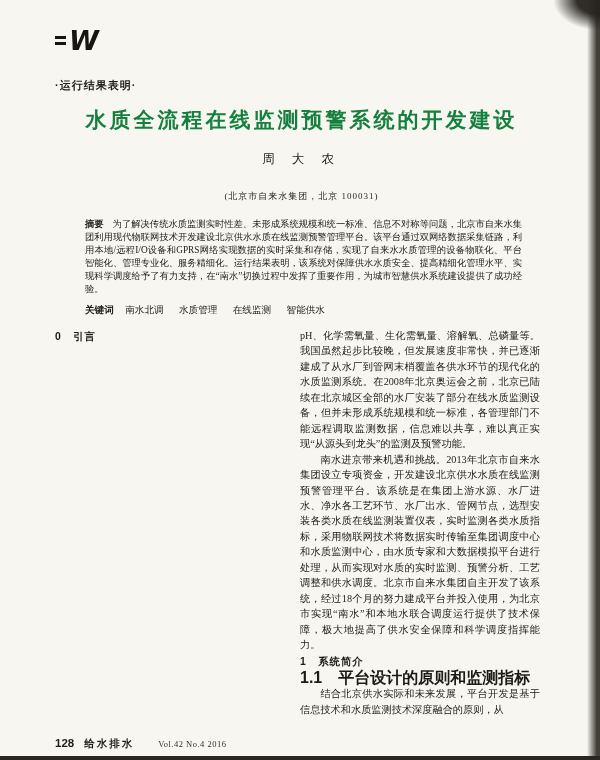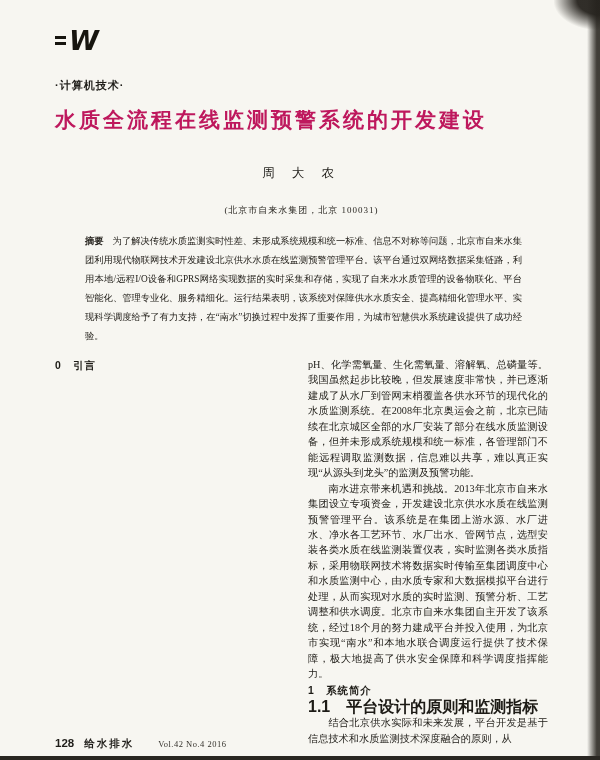--- a/index.html
+++ b/index.html
@@ -22,35 +22,35 @@
   
   .logo { display:flex; align-items:center; height:28px; }
   .logo-glyph { font-family:"DejaVu Sans", sans-serif; font-weight:bold; font-style:italic;
     font-size:27px; letter-spacing:-2px; color:#17150f; line-height:1; }
   .logo-bars { display:inline-block; margin-right:3px; }
   .logo-bars i { display:block; width:11px; height:3px; background:#17150f; margin:3px 0; }
 
   .section-label { margin-top:24px; font-family:"Liberation Sans", sans-serif;
     font-weight:bold; font-size:11px; letter-spacing:1px; }
 
-  .title { margin-top:13px; font-family:"Liberation Sans", sans-serif;
-    font-weight:bold; font-size:21px; letter-spacing:3px; color:#be185d; }
+  .title { margin-top:13px; text-align:center; font-family:"Liberation Sans", sans-serif;
+    font-weight:bold; font-size:21px; letter-spacing:3px; color:#15803d; }
 
-  .author { margin-top:31px; text-align:center; font-size:12.5px; letter-spacing:7px; }
+  .author { margin-top:17px; text-align:center; font-size:12.5px; letter-spacing:7px; }
   .affiliation { margin-top:22px; text-align:center; font-size:9px; letter-spacing:1px; color:#2a2722; }
 
   
-  .abstract { margin:15px 26px 0 30px; font-size:9.3px; line-height:19px;
+  .abstract { margin:15px 26px 0 30px; font-size:9.3px; line-height:13px;
     text-align:justify; color:#23201b; }
   .abstract .label, .keywords .label { font-weight:bold; margin-right:9px; }
   .keywords { margin:8px 26px 0 30px; font-size:9.6px; }
   .keywords .kw { margin-right:13px; }
 
   
-  .columns { display:flex; gap:13px; margin-top:11px; }
+  .columns { display:flex; gap:5px; margin-top:11px; }
   .col { width:240px; font-size:10.2px; line-height:15.45px; text-align:justify; color:#1d1b16; }
   .col p.para { text-indent:2em; }
   .col p.cont { text-indent:0; }
   .col h3 { font-family:"Liberation Sans", sans-serif; font-size:10.4px; font-weight:bold;
     margin:1px 0; letter-spacing:1px; }
   .col h4 { font-family:"Liberation Sans", sans-serif; font-size:16px; font-weight:bold; margin:1px 0; }
 
   
   .footer { position:absolute; left:55px; bottom:9px; display:flex; align-items:baseline; }
   .footer .page-num { font-family:"Liberation Sans", sans-serif; font-weight:bold;
@@ -69,29 +69,36 @@
   <div class="scan-bottom"></div>
 
   <div class="logo">
     <span class="logo-bars">
         <i></i>
         <i></i>
       </span>
     <span class="logo-glyph">W</span>
   </div>
 
-  <div class="section-label">·计算机技术·</div>
+  <div class="section-label">·运行结果表明·</div>
 
   <h1 class="title">水质全流程在线监测预警系统的开发建设</h1>
 
   <div class="author">周 大 农</div>
   <div class="affiliation">(北京市自来水集团，北京 100031)</div>
 
   <p class="abstract"><span class="label">摘要</span><span>为了解决传统水质监测实时性差、未形成系统规模和统一标准、信息不对称等问题，北京市自来水集团利用现代物联网技术开发建设北京供水水质在线监测预警管理平台。该平台通过双网络数据采集链路，利用本地/远程I/O设备和GPRS网络实现数据的实时采集和存储，实现了自来水水质管理的设备物联化、平台智能化、管理专业化、服务精细化。运行结果表明，该系统对保障供水水质安全、提高精细化管理水平、实现科学调度给予了有力支持，在“南水”切换过程中发挥了重要作用，为城市智慧供水系统建设提供了成功经验。</span></p>
 
+  <div class="keywords">
+    <span class="label">关键词</span>
+    <span class="kw">南水北调</span>
+    <span class="kw">水质管理</span>
+    <span class="kw">在线监测</span>
+    <span class="kw">智能供水</span>
+  </div>
 
   <div class="columns">
     <div class="col">
       <h3>0　引言</h3>
     </div>
     <div class="col">
       <p class="cont">pH、化学需氧量、生化需氧量、溶解氧、总磷量等。我国虽然起步比较晚，但发展速度非常快，并已逐渐建成了从水厂到管网末梢覆盖各供水环节的现代化的水质监测系统。在2008年北京奥运会之前，北京已陆续在北京城区全部的水厂安装了部分在线水质监测设备，但并未形成系统规模和统一标准，各管理部门不能远程调取监测数据，信息难以共享，难以真正实现“从源头到龙头”的监测及预警功能。</p>
       <p class="para">南水进京带来机遇和挑战。2013年北京市自来水集团设立专项资金，开发建设北京供水水质在线监测预警管理平台。该系统是在集团上游水源、水厂进水、净水各工艺环节、水厂出水、管网节点，选型安装各类水质在线监测装置仪表，实时监测各类水质指标，采用物联网技术将数据实时传输至集团调度中心和水质监测中心，由水质专家和大数据模拟平台进行处理，从而实现对水质的实时监测、预警分析、工艺调整和供水调度。北京市自来水集团自主开发了该系统，经过18个月的努力建成平台并投入使用，为北京市实现“南水”和本地水联合调度运行提供了技术保障，极大地提高了供水安全保障和科学调度指挥能力。</p>
       <h3>1　系统简介</h3>
       <h4>1.1　平台设计的原则和监测指标</h4>

